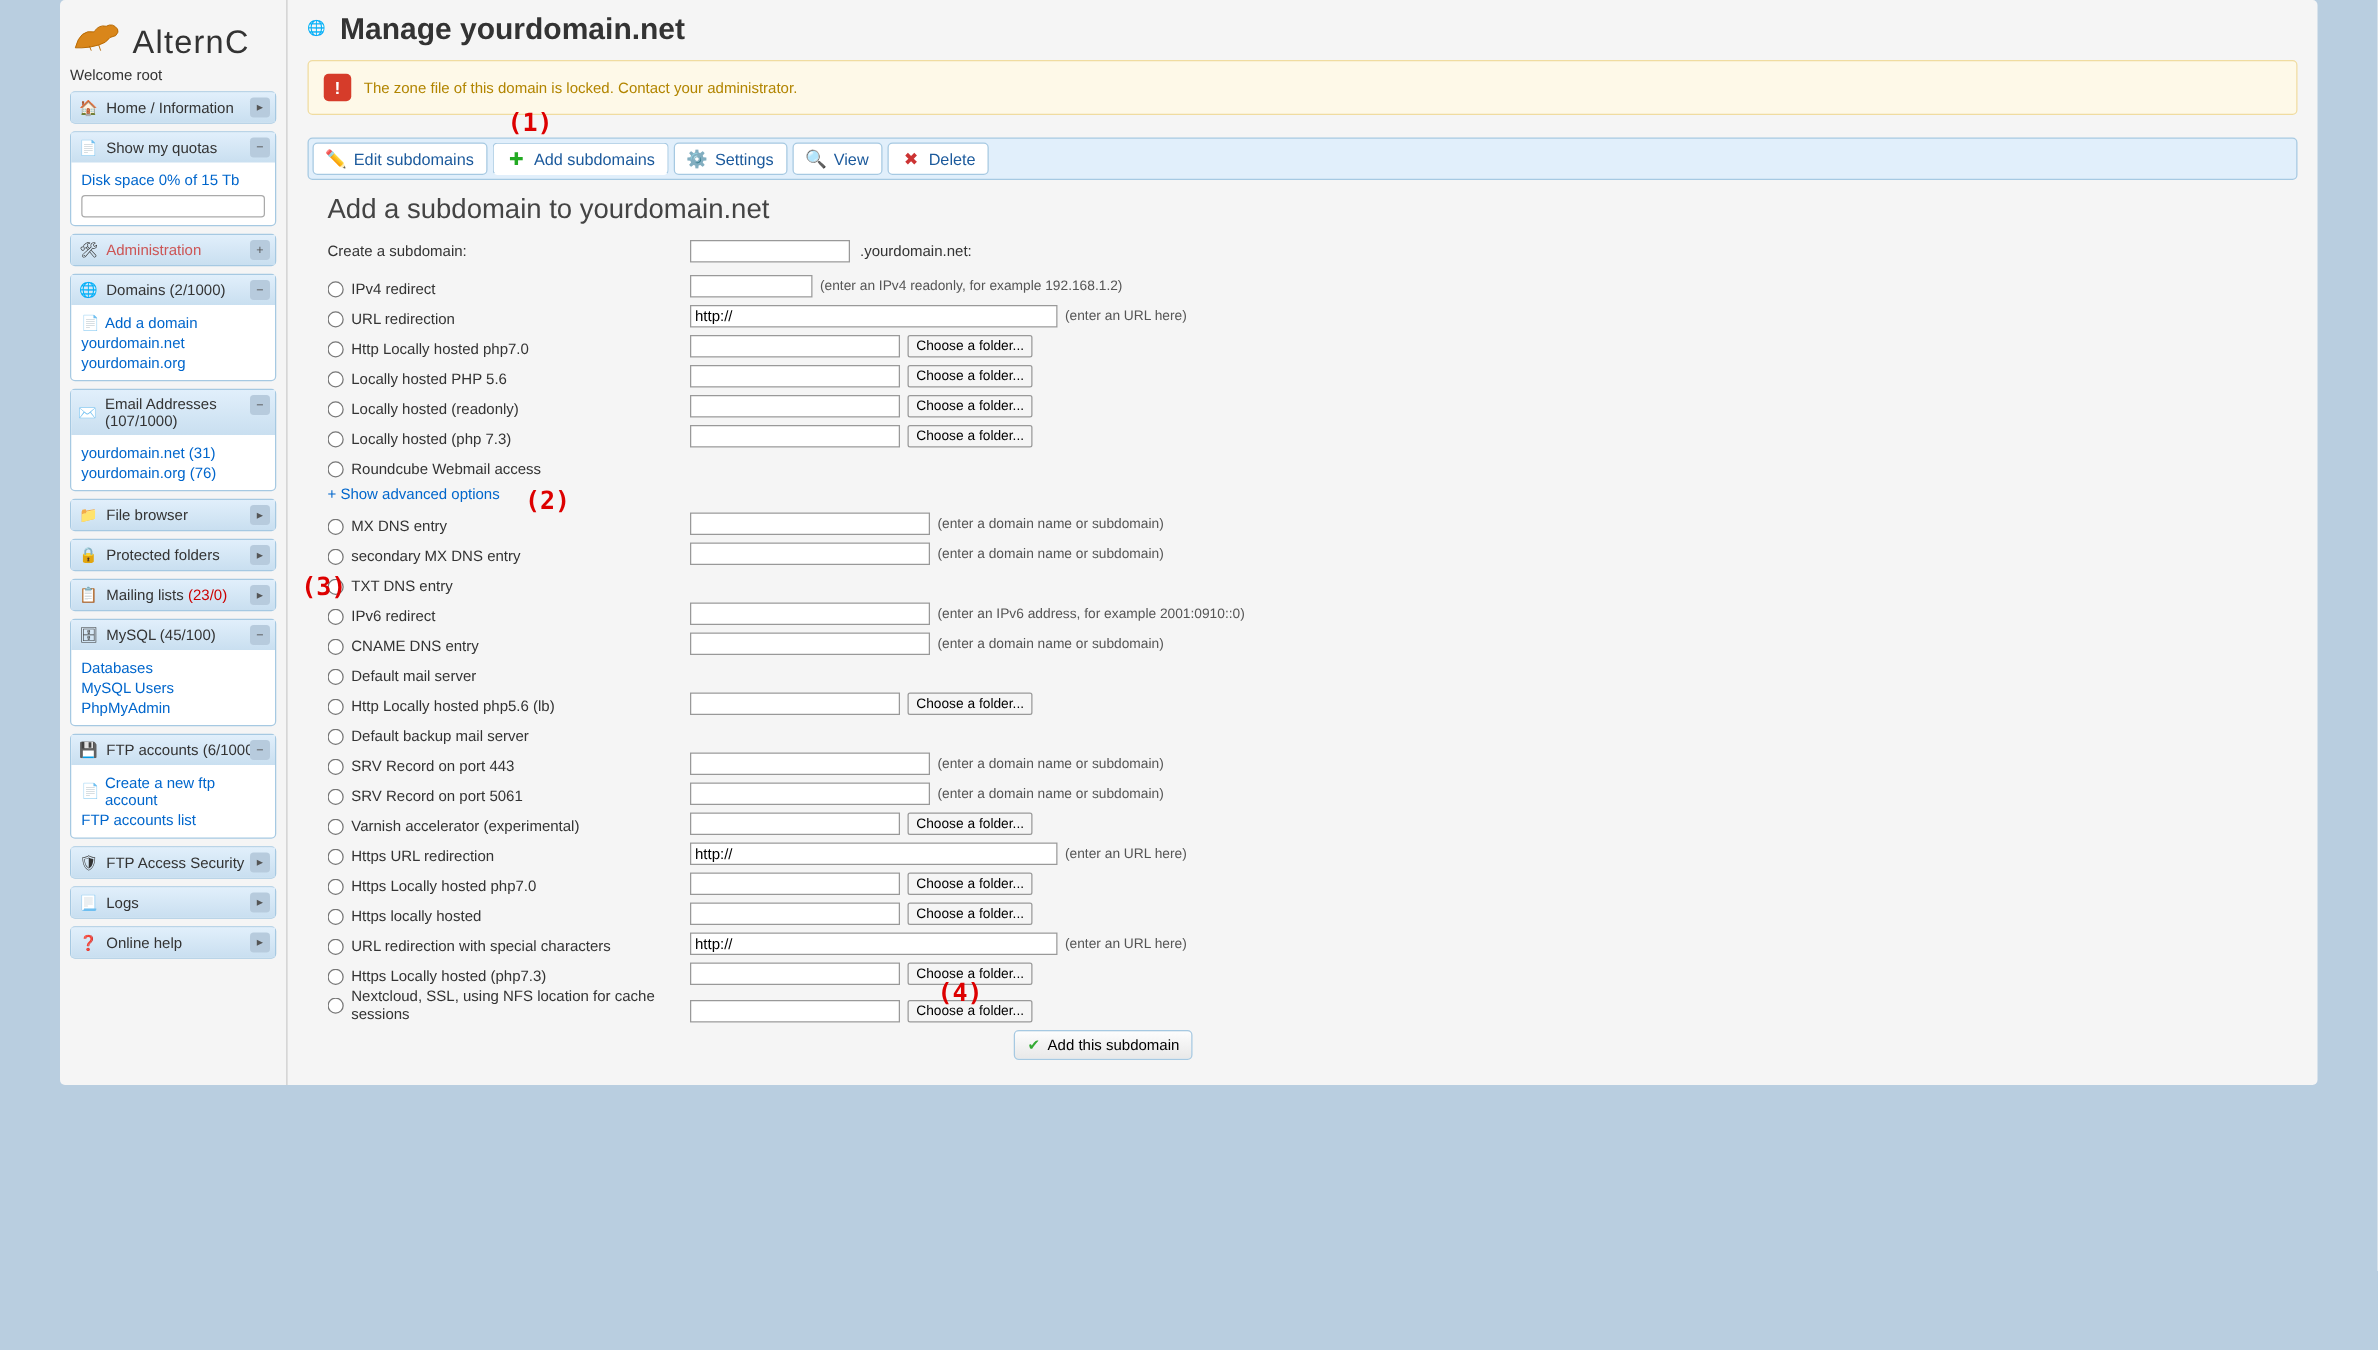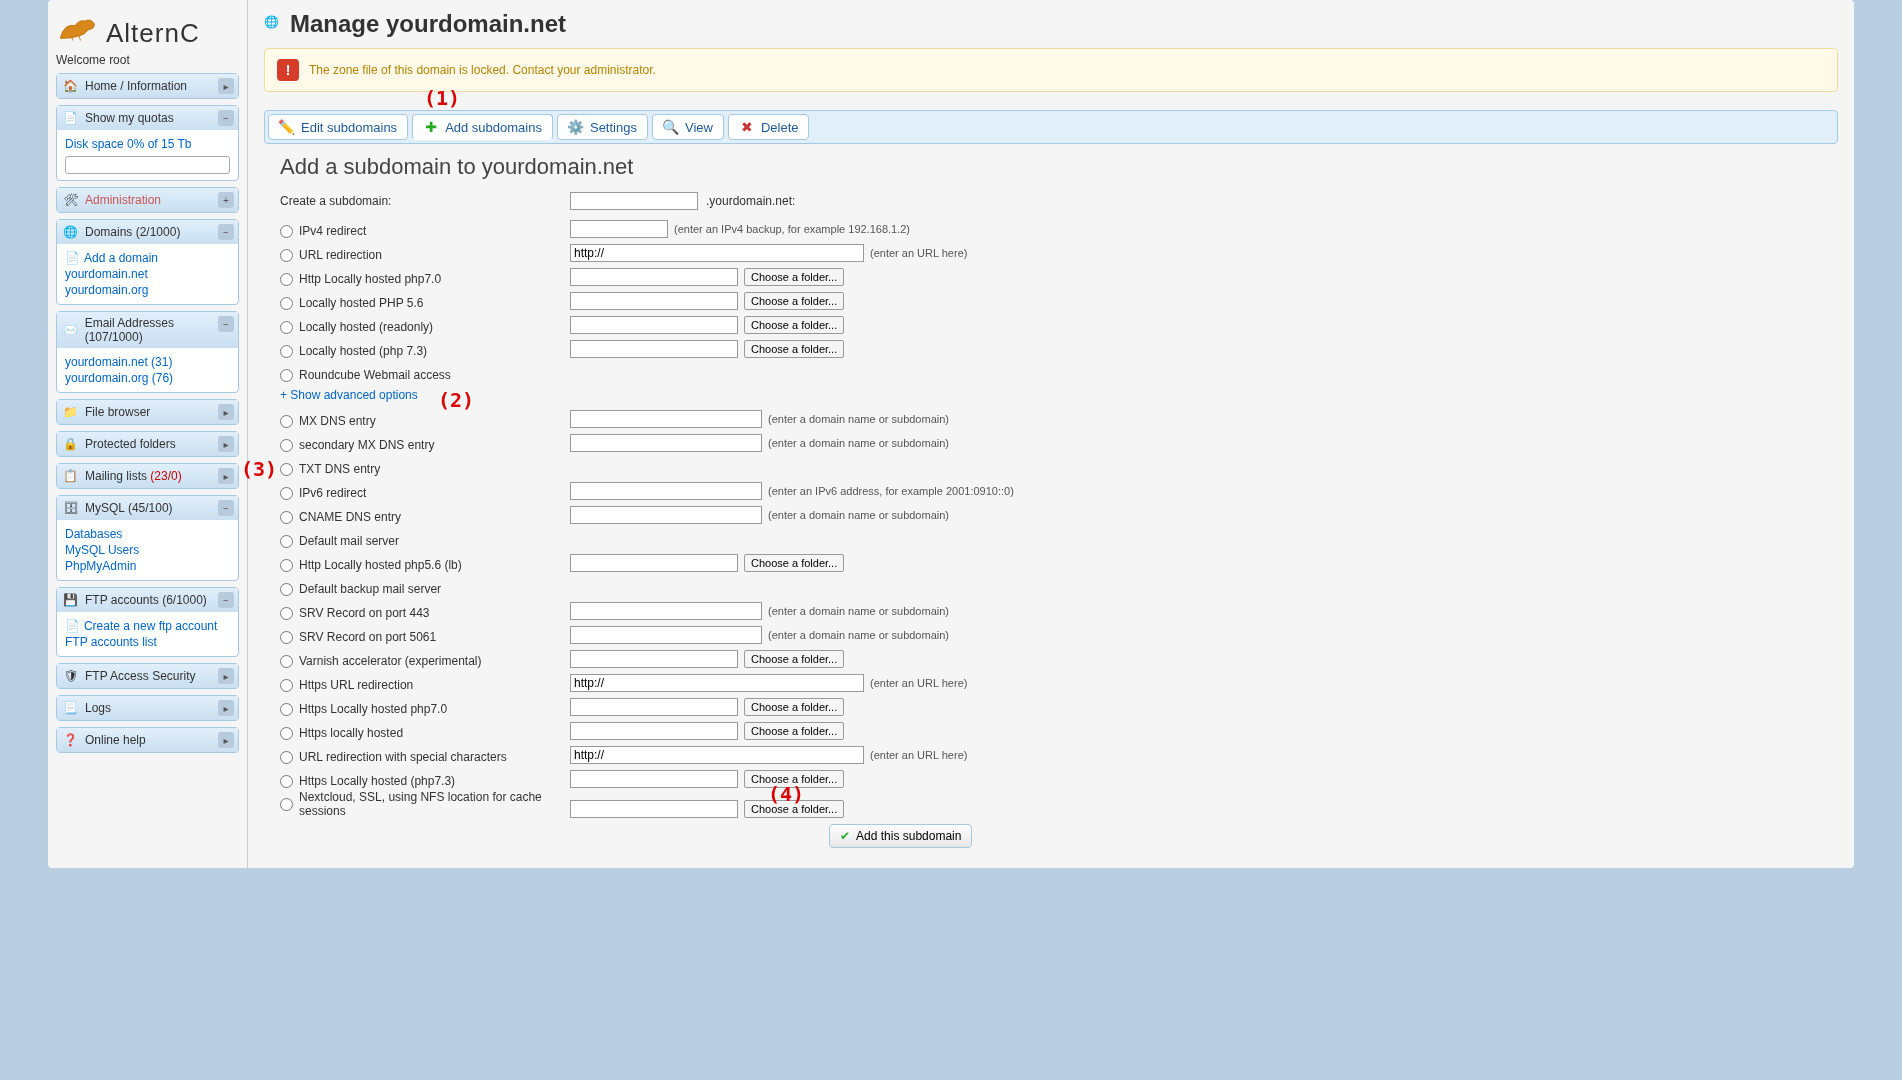--- a/index.html
+++ b/index.html
@@ -1,18 +1,18 @@
 <!DOCTYPE html>
 <html><head>
 <meta charset="utf-8">
 <style>
 * { box-sizing: border-box; margin: 0; padding: 0; }
 body { font-family: Arial, Helvetica, sans-serif; font-size: 12px; background: #b9cee0; color: #333; }
 #wrap { background: #f5f5f5; margin: 0 48px; min-height: 826px; display: flex; border-radius: 4px; overflow: hidden; }
-#sidebar { width: 200px; padding: 8px; border-right: 1px solid #ccc; }
+#sidebar { width: 182px; padding: 8px; border-right: 1px solid #ccc; }
 #logo { display: flex; align-items: baseline; gap: 4px; padding: 4px 0 2px; }
 #logo svg { width: 46px; height: 30px; }
 #logo-text { font-size: 26px; font-weight: 400; letter-spacing: 1px; font-family: "Arial Narrow", Arial, sans-serif; }
 .welcome { font-size: 12px; color: #333; padding: 2px 0 6px; }
 .panel { border: 1px solid #a6c9e2; border-radius: 4px; margin-bottom: 6px; background: #fff; }
 .panel-hdr { background: linear-gradient(#e1effb,#c9dff0); padding: 4px 6px; display: flex; align-items: center; gap: 6px; position: relative; cursor: pointer; }
 .panel-hdr .hdr-icon { width: 16px; height: 16px; display:inline-flex; align-items:center; justify-content:center; }
 .panel-hdr .toggle { position: absolute; right: 4px; top: 4px; width: 16px; height: 16px; background: #b7cbdd; border-radius: 3px; display:flex; align-items:center; justify-content:center; font-size:10px; color:#555; }
 .panel-body { padding: 6px 8px; }
 .panel-body a, .link { color: #0066cc; text-decoration: none; font-size: 12px; display:block; padding:1px 0;}
@@ -247,21 +247,21 @@
         </div>
       </div>
 
       <div class="row">
           <div class="col-label">
             <input type="radio" name="t" style="">
             <label>IPv4 redirect</label>
           </div>
           <div class="col-input">
             <input class="text-input w98" style="">
-            <span class="hint">(enter an IPv4 backup, for example 192.168.1.2)</span>
+            <span class="hint">(enter an IPv4 readonly, for example 192.168.1.2)</span>
           </div>
         </div>
       <div class="row">
           <div class="col-label">
             <input type="radio" name="t" style="">
             <label>URL redirection</label>
           </div>
           <div class="col-input">
             <input class="text-input w294" value="http://" style="">
             <span class="hint">(enter an URL here)</span>

